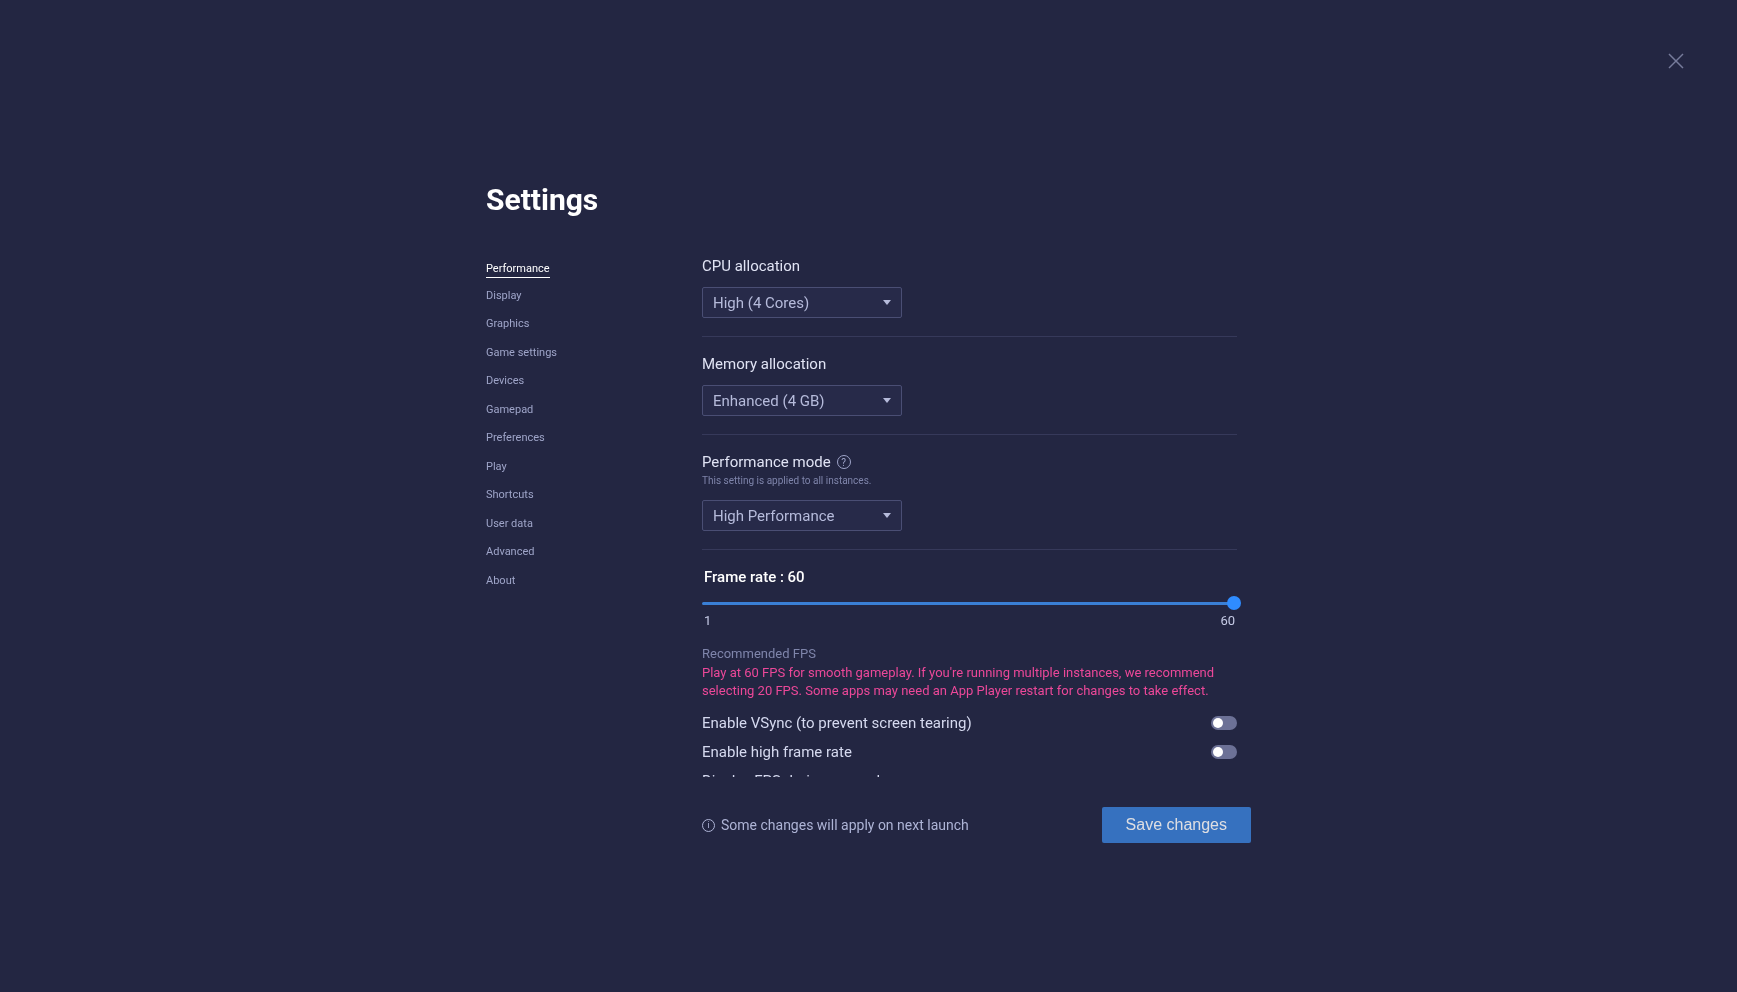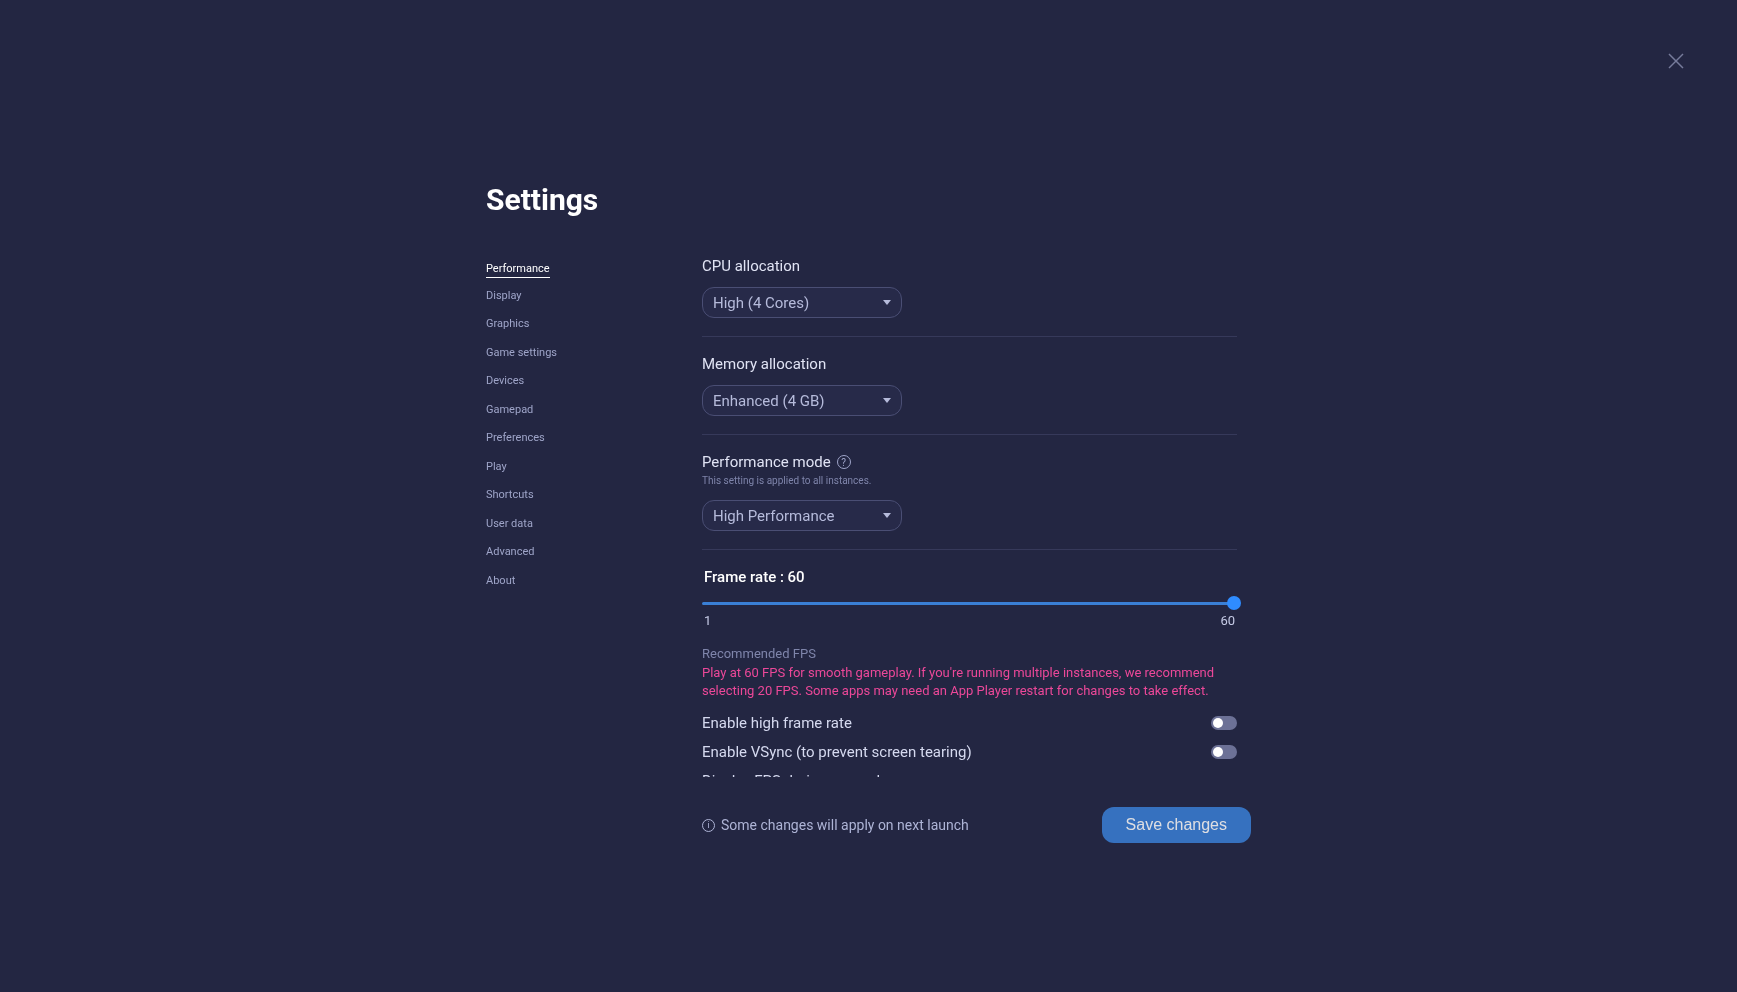--- a/index.html
+++ b/index.html
@@ -83,21 +83,21 @@
     display: inline-flex;
     align-items: center; justify-content: center;
     font-size: 10px;
     color: #9fa5c9;
   }
   .select {
     width: 200px;
     height: 31px;
     background: #272a49;
     border: 1px solid #4a4e74;
-    border-radius: 12px;
+    border-radius: 2px;
     display: flex;
     align-items: center;
     justify-content: space-between;
     padding: 0 10px;
     font-size: 15px;
     color: #b6bbdb;
     cursor: pointer;
   }
   .select .caret {
     width: 0; height: 0;
@@ -177,21 +177,21 @@
     font-size: 9px;
     color: #aeb4d6;
   }
   .save-btn {
     background: #3a7fd5;
     opacity: 0.85;
     color: #ffffff;
     font-size: 16px;
     padding: 9px 24px;
     border: none;
-    border-radius: 12px;
+    border-radius: 2px;
     cursor: pointer;
   }
 </style>
 </head>
 <body>
 
 <div class="close-btn">
   <svg viewBox="0 0 18 18">
       <line x1="2" y1="2" x2="16" y2="16"></line>
       <line x1="16" y1="2" x2="2" y2="16"></line>
@@ -253,25 +253,25 @@
           <div class="slider-thumb"></div>
         </div>
         <div class="slider-minmax">
           <span>1</span>
           <span>60</span>
         </div>
         <div class="rec-title">Recommended FPS</div>
         <div class="rec-body">Play at 60 FPS for smooth gameplay. If you're running multiple instances, we recommend selecting 20 FPS. Some apps may need an App Player restart for changes to take effect.</div>
 
         <div class="toggle-row">
+          <span>Enable VSync (to prevent screen tearing)</span>
+          <div class="toggle"></div>
+        </div>
+        <div class="toggle-row">
           <span>Enable high frame rate</span>
-          <div class="toggle"></div>
-        </div>
-        <div class="toggle-row">
-          <span>Enable VSync (to prevent screen tearing)</span>
           <div class="toggle"></div>
         </div>
         <div class="toggle-row" style="margin-bottom:0;">
           <span>Display FPS during gameplay</span>
 
         </div>
       </div>
     </div>
 
     <div class="footer">

